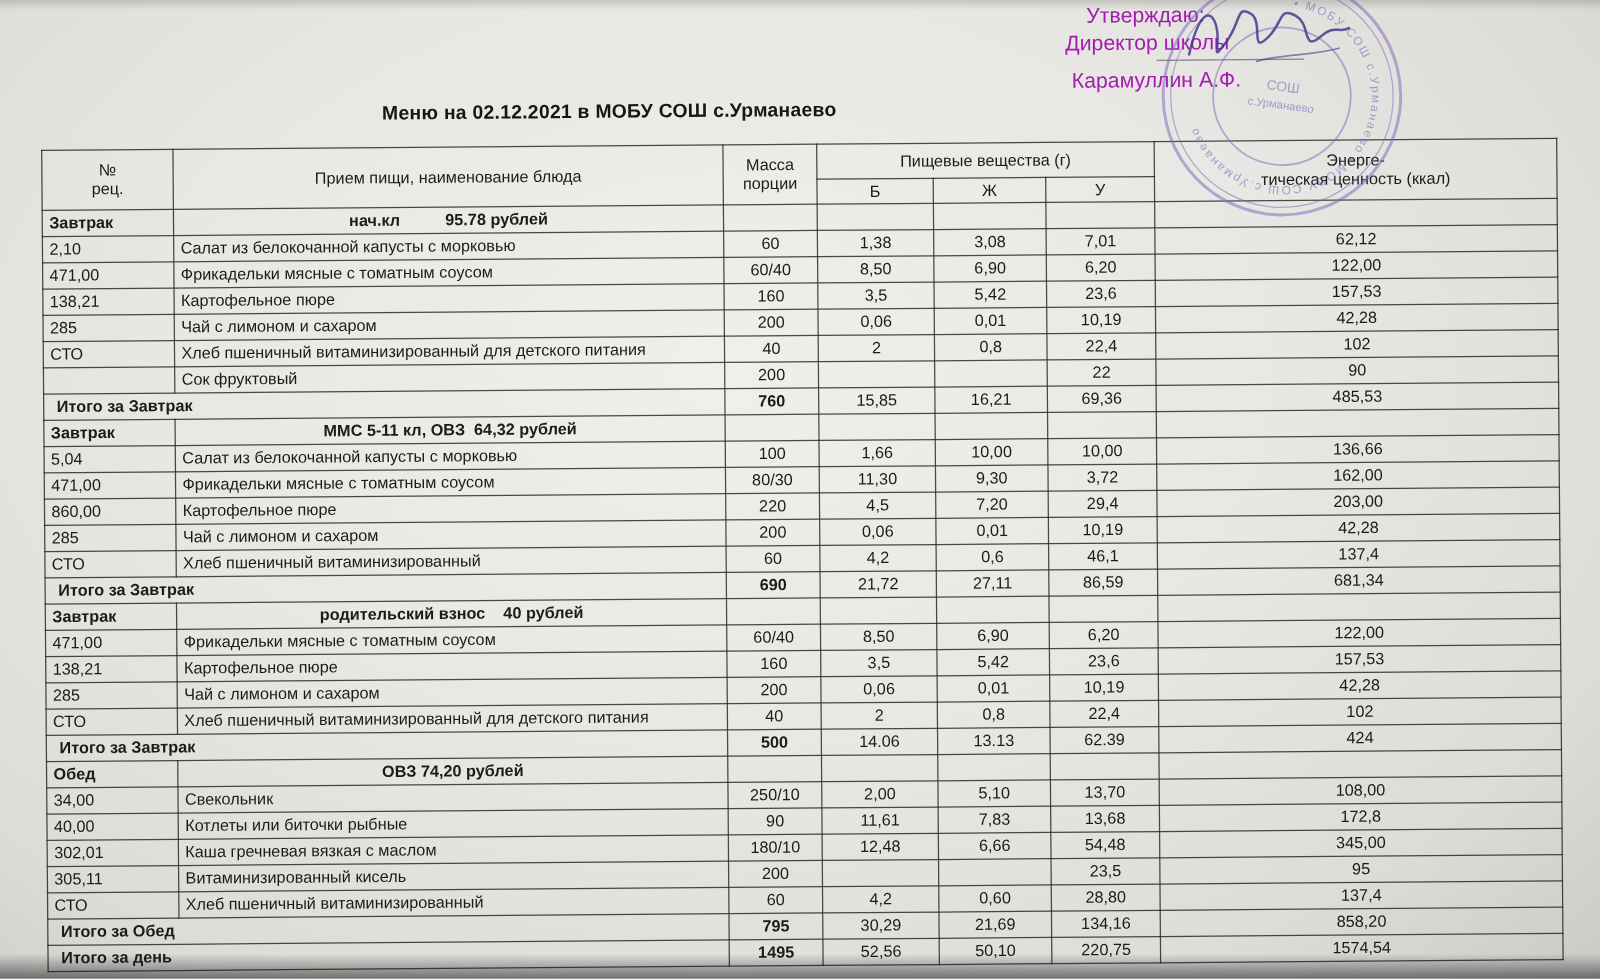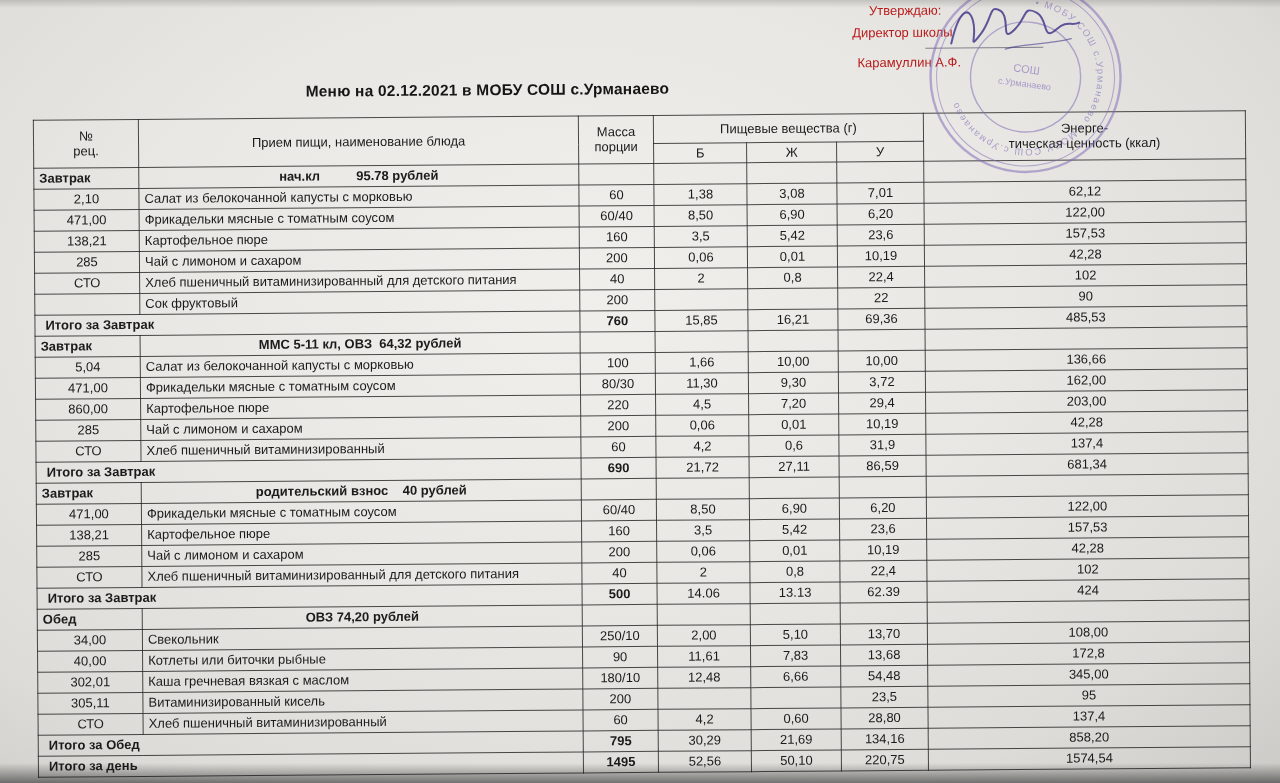--- a/index.html
+++ b/index.html
@@ -22,21 +22,21 @@
     content:"";position:absolute;top:0;left:0;right:0;height:8px;
     background:linear-gradient(to bottom, rgba(40,40,44,.18), rgba(40,40,44,0));
     pointer-events:none;z-index:9;
   }
   .doc{
     position:absolute;inset:0;
     transform:rotate(-0.45deg);
     color:#1d1d1d;
   }
   
-  .approve-line{position:absolute;font-size:13px;color:#b91c1c;}
+  .approve-line{position:absolute;font-size:17px;color:#a21caf;}
   .t-approve{left:872px;top:5px;}
   .t-role{left:855px;top:27px;}
   .t-name{left:860px;top:57px;}
   .sig-underline{
     position:absolute;left:928px;top:50px;width:118px;height:1px;
     background:rgba(50,45,70,.55);
   }
   .signature{position:absolute;left:948px;top:2px;z-index:5;}
   .stamp{position:absolute;left:920px;top:-28px;z-index:4;transform:rotate(8deg);}
   
@@ -54,21 +54,21 @@
     border:1px solid rgba(25,25,25,.78);
     padding:0 5px;height:20px;line-height:1.05;
     overflow:hidden;white-space:nowrap;
   }
   table.menu thead th{
     font-weight:400;text-align:center;vertical-align:middle;
     height:27px;background:rgba(255,255,255,.06);
   }
   thead th.pre{white-space:pre-line;line-height:1.15;}
   thead tr.sub th{height:19px;}
-  td.c-rec{text-align:center;}
+  td.c-rec{}
   td.c-dish{text-align:left;padding-left:8px;}
   td.c-mass,td.c-num{text-align:center;}
   tr.section-row td.c-meal{font-weight:700;text-align:left;}
   tr.section-row td.c-note{font-weight:700;text-align:center;white-space:pre;}
   tr.total-row td.c-total-label,
   tr.grand-row td.c-total-label{font-weight:700;text-align:left;padding-left:10px;}
   tr.total-row td.c-mass, tr.grand-row td.c-mass{font-weight:700;}
 </style>
 </head>
 <body>
@@ -248,21 +248,21 @@
             <td class="c-num">0,01</td>
             <td class="c-num">10,19</td>
             <td class="c-num">42,28</td>
           </tr>
           <tr>
             <td class="c-rec">СТО</td>
             <td class="c-dish">Хлеб пшеничный витаминизированный</td>
             <td class="c-mass">60</td>
             <td class="c-num">4,2</td>
             <td class="c-num">0,6</td>
-            <td class="c-num">31,9</td>
+            <td class="c-num">46,1</td>
             <td class="c-num">137,4</td>
           </tr>
           <tr class="total-row">
             <td class="c-total-label" colspan="2">Итого за Завтрак</td>
             <td class="c-mass">690</td>
             <td class="c-num">21,72</td>
             <td class="c-num">27,11</td>
             <td class="c-num">86,59</td>
             <td class="c-num">681,34</td>
           </tr>

